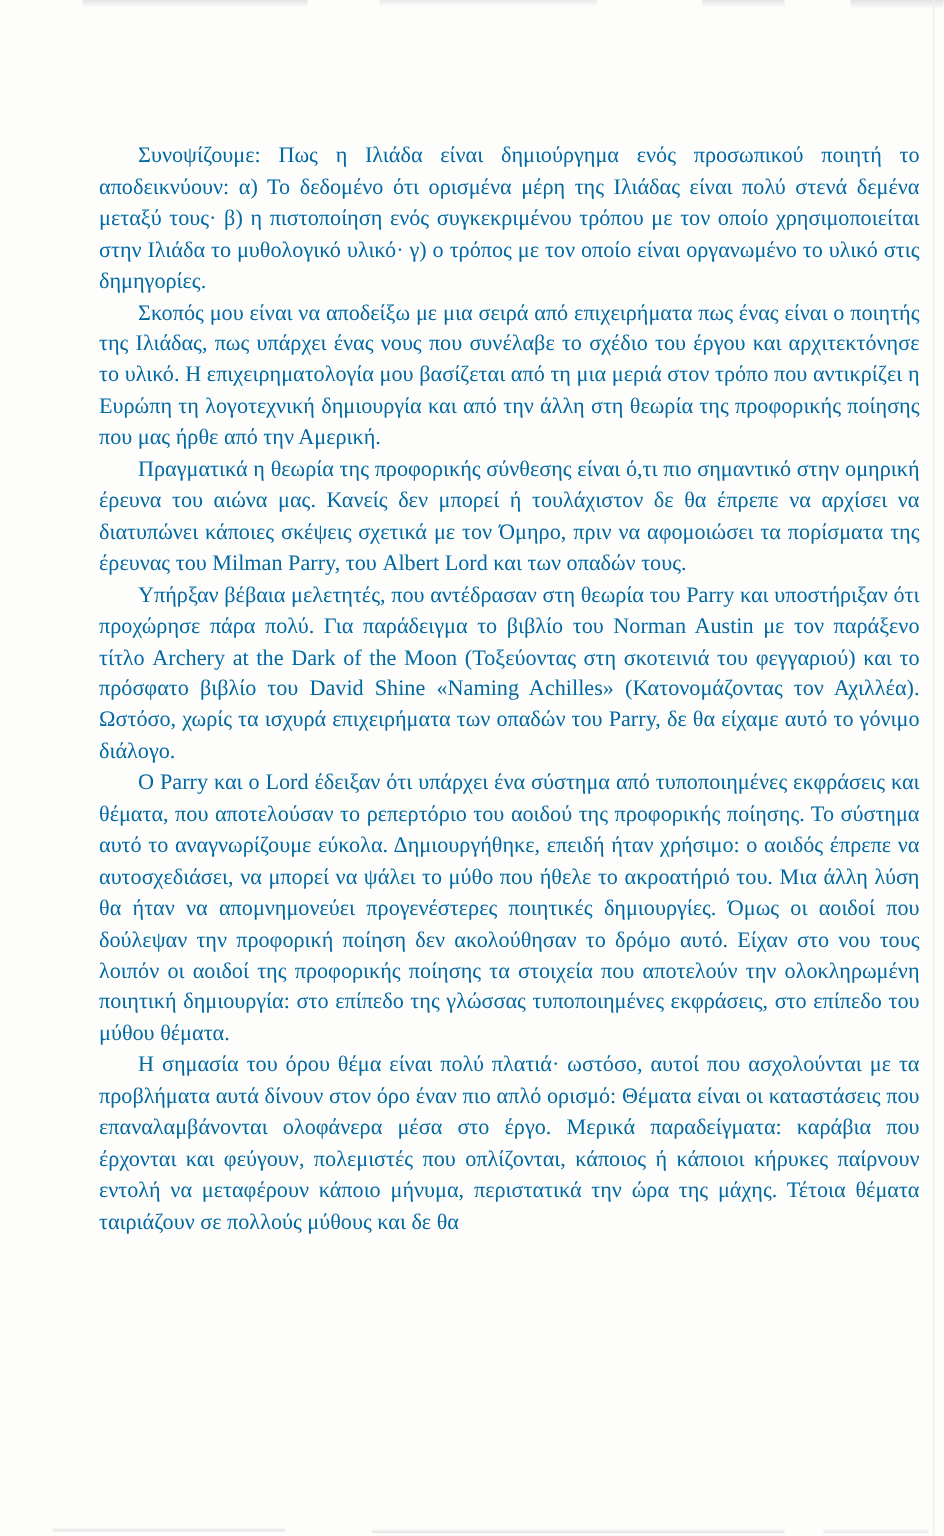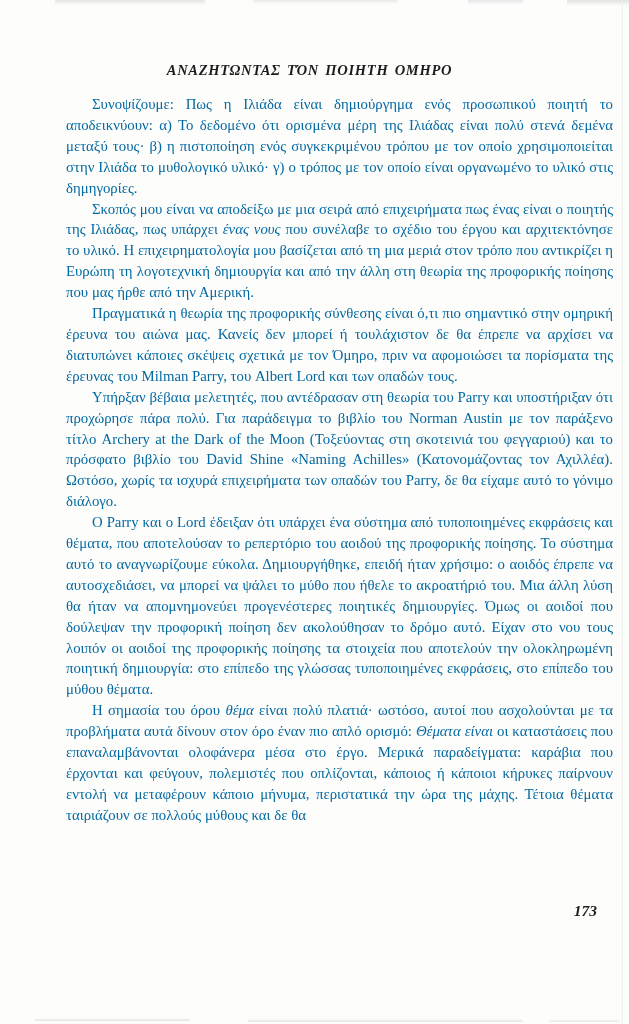--- a/index.html
+++ b/index.html
@@ -31,21 +31,21 @@
     top: 94px; left: 66px; width: 547px;
     font-size: 14.8px;
     line-height: 20.9px;
     text-align: justify;
     color: #0369a1;
   }
   .page-body p {
     margin: 0;
     text-indent: 26px;
   }
-  .it { font-style: italic; }
+  .it { }
   .page-number {
     position: absolute;
     top: 902px; left: 0; width: 597px;
     text-align: right;
     font-size: 15.5px;
     font-style: italic;
     font-weight: bold;
     color: #1c1c1c;
   }
   
@@ -71,30 +71,28 @@
 <body>
 
 <div class="page">
 
   <div class="artifact a-top-1"></div>
   <div class="artifact a-top-2"></div>
   <div class="artifact a-top-3"></div>
   <div class="artifact a-top-4"></div>
   <div class="artifact a-right-edge"></div>
 
-  <h1 class="page-header">ΑΝΑΖΗΤΩΝΤΑΣ ΤΌΝ ΠΟΙΗΤΗ ΟΜΗΡΟ</h1>
 
   <div class="page-body" id="paragraphs">
       <p><span>Συνοψίζουμε: Πως η Ιλιάδα είναι δημιούργημα ενός προσωπικού ποιητή το αποδεικνύουν: α) Το δεδομένο ότι ορισμένα μέρη της Ιλιάδας είναι πολύ στενά δεμένα μεταξύ τους· β) η πιστοποίηση ενός συγκεκριμένου τρόπου με τον οποίο χρησιμοποιείται στην Ιλιάδα το μυθολογικό υλικό· γ) ο τρόπος με τον οποίο είναι οργανωμένο το υλικό στις δημηγορίες.</span></p>
       <p><span>Σκοπός μου είναι να αποδείξω με μια σειρά από επιχειρήματα πως ένας είναι ο ποιητής της Ιλιάδας, πως υπάρχει </span><span class="it">ένας νους</span><span> που συνέλαβε το σχέδιο του έργου και αρχιτεκτόνησε το υλικό. Η επιχειρηματολογία μου βασίζεται από τη μια μεριά στον τρόπο που αντικρίζει η Ευρώπη τη λογοτεχνική δημιουργία και από την άλλη στη θεωρία της προφορικής ποίησης που μας ήρθε από την Αμερική.</span></p>
       <p><span>Πραγματικά η θεωρία της προφορικής σύνθεσης είναι ό,τι πιο σημαντικό στην ομηρική έρευνα του αιώνα μας. Κανείς δεν μπορεί ή τουλάχιστον δε θα έπρεπε να αρχίσει να διατυπώνει κάποιες σκέψεις σχετικά με τον Όμηρο, πριν να αφομοιώσει τα πορίσματα της έρευνας του Milman Parry, του Albert Lord και των οπαδών τους.</span></p>
       <p><span>Υπήρξαν βέβαια μελετητές, που αντέδρασαν στη θεωρία του Parry και υποστήριξαν ότι προχώρησε πάρα πολύ. Για παράδειγμα το βιβλίο του Norman Austin με τον παράξενο τίτλο Archery at the Dark of the Moon (Τοξεύοντας στη σκοτεινιά του φεγγαριού) και το πρόσφατο βιβλίο του David Shine «Naming Achilles» (Κατονομάζοντας τον Αχιλλέα). Ωστόσο, χωρίς τα ισχυρά επιχειρήματα των οπαδών του Parry, δε θα είχαμε αυτό το γόνιμο διάλογο.</span></p>
       <p><span>Ο Parry και ο Lord έδειξαν ότι υπάρχει ένα σύστημα από τυποποιημένες εκφράσεις και θέματα, που αποτελούσαν το ρεπερτόριο του αοιδού της προφορικής ποίησης. Το σύστημα αυτό το αναγνωρίζουμε εύκολα. Δημιουργήθηκε, επειδή ήταν χρήσιμο: ο αοιδός έπρεπε να αυτοσχεδιάσει, να μπορεί να ψάλει το μύθο που ήθελε το ακροατήριό του. Μια άλλη λύση θα ήταν να απομνημονεύει προγενέστερες ποιητικές δημιουργίες. Όμως οι αοιδοί που δούλεψαν την προφορική ποίηση δεν ακολούθησαν το δρόμο αυτό. Είχαν στο νου τους λοιπόν οι αοιδοί της προφορικής ποίησης τα στοιχεία που αποτελούν την ολοκληρωμένη ποιητική δημιουργία: στο επίπεδο της γλώσσας τυποποιημένες εκφράσεις, στο επίπεδο του μύθου θέματα.</span></p>
       <p><span>Η σημασία του όρου </span><span class="it">θέμα</span><span> είναι πολύ πλατιά· ωστόσο, αυτοί που ασχολούνται με τα προβλήματα αυτά δίνουν στον όρο έναν πιο απλό ορισμό: </span><span class="it">Θέματα είναι</span><span> οι καταστάσεις που επαναλαμβάνονται ολοφάνερα μέσα στο έργο. Μερικά παραδείγματα: καράβια που έρχονται και φεύγουν, πολεμιστές που οπλίζονται, κάποιος ή κάποιοι κήρυκες παίρνουν εντολή να μεταφέρουν κάποιο μήνυμα, περιστατικά την ώρα της μάχης. Τέτοια θέματα ταιριάζουν σε πολλούς μύθους και δε θα</span></p>
     </div>
 
-  <div class="page-number">173</div>
 
   <div class="artifact a-bottom-1"></div>
   <div class="artifact a-bottom-2"></div>
   <div class="artifact a-bottom-3"></div>
 
 </div>
 
 </body></html>

